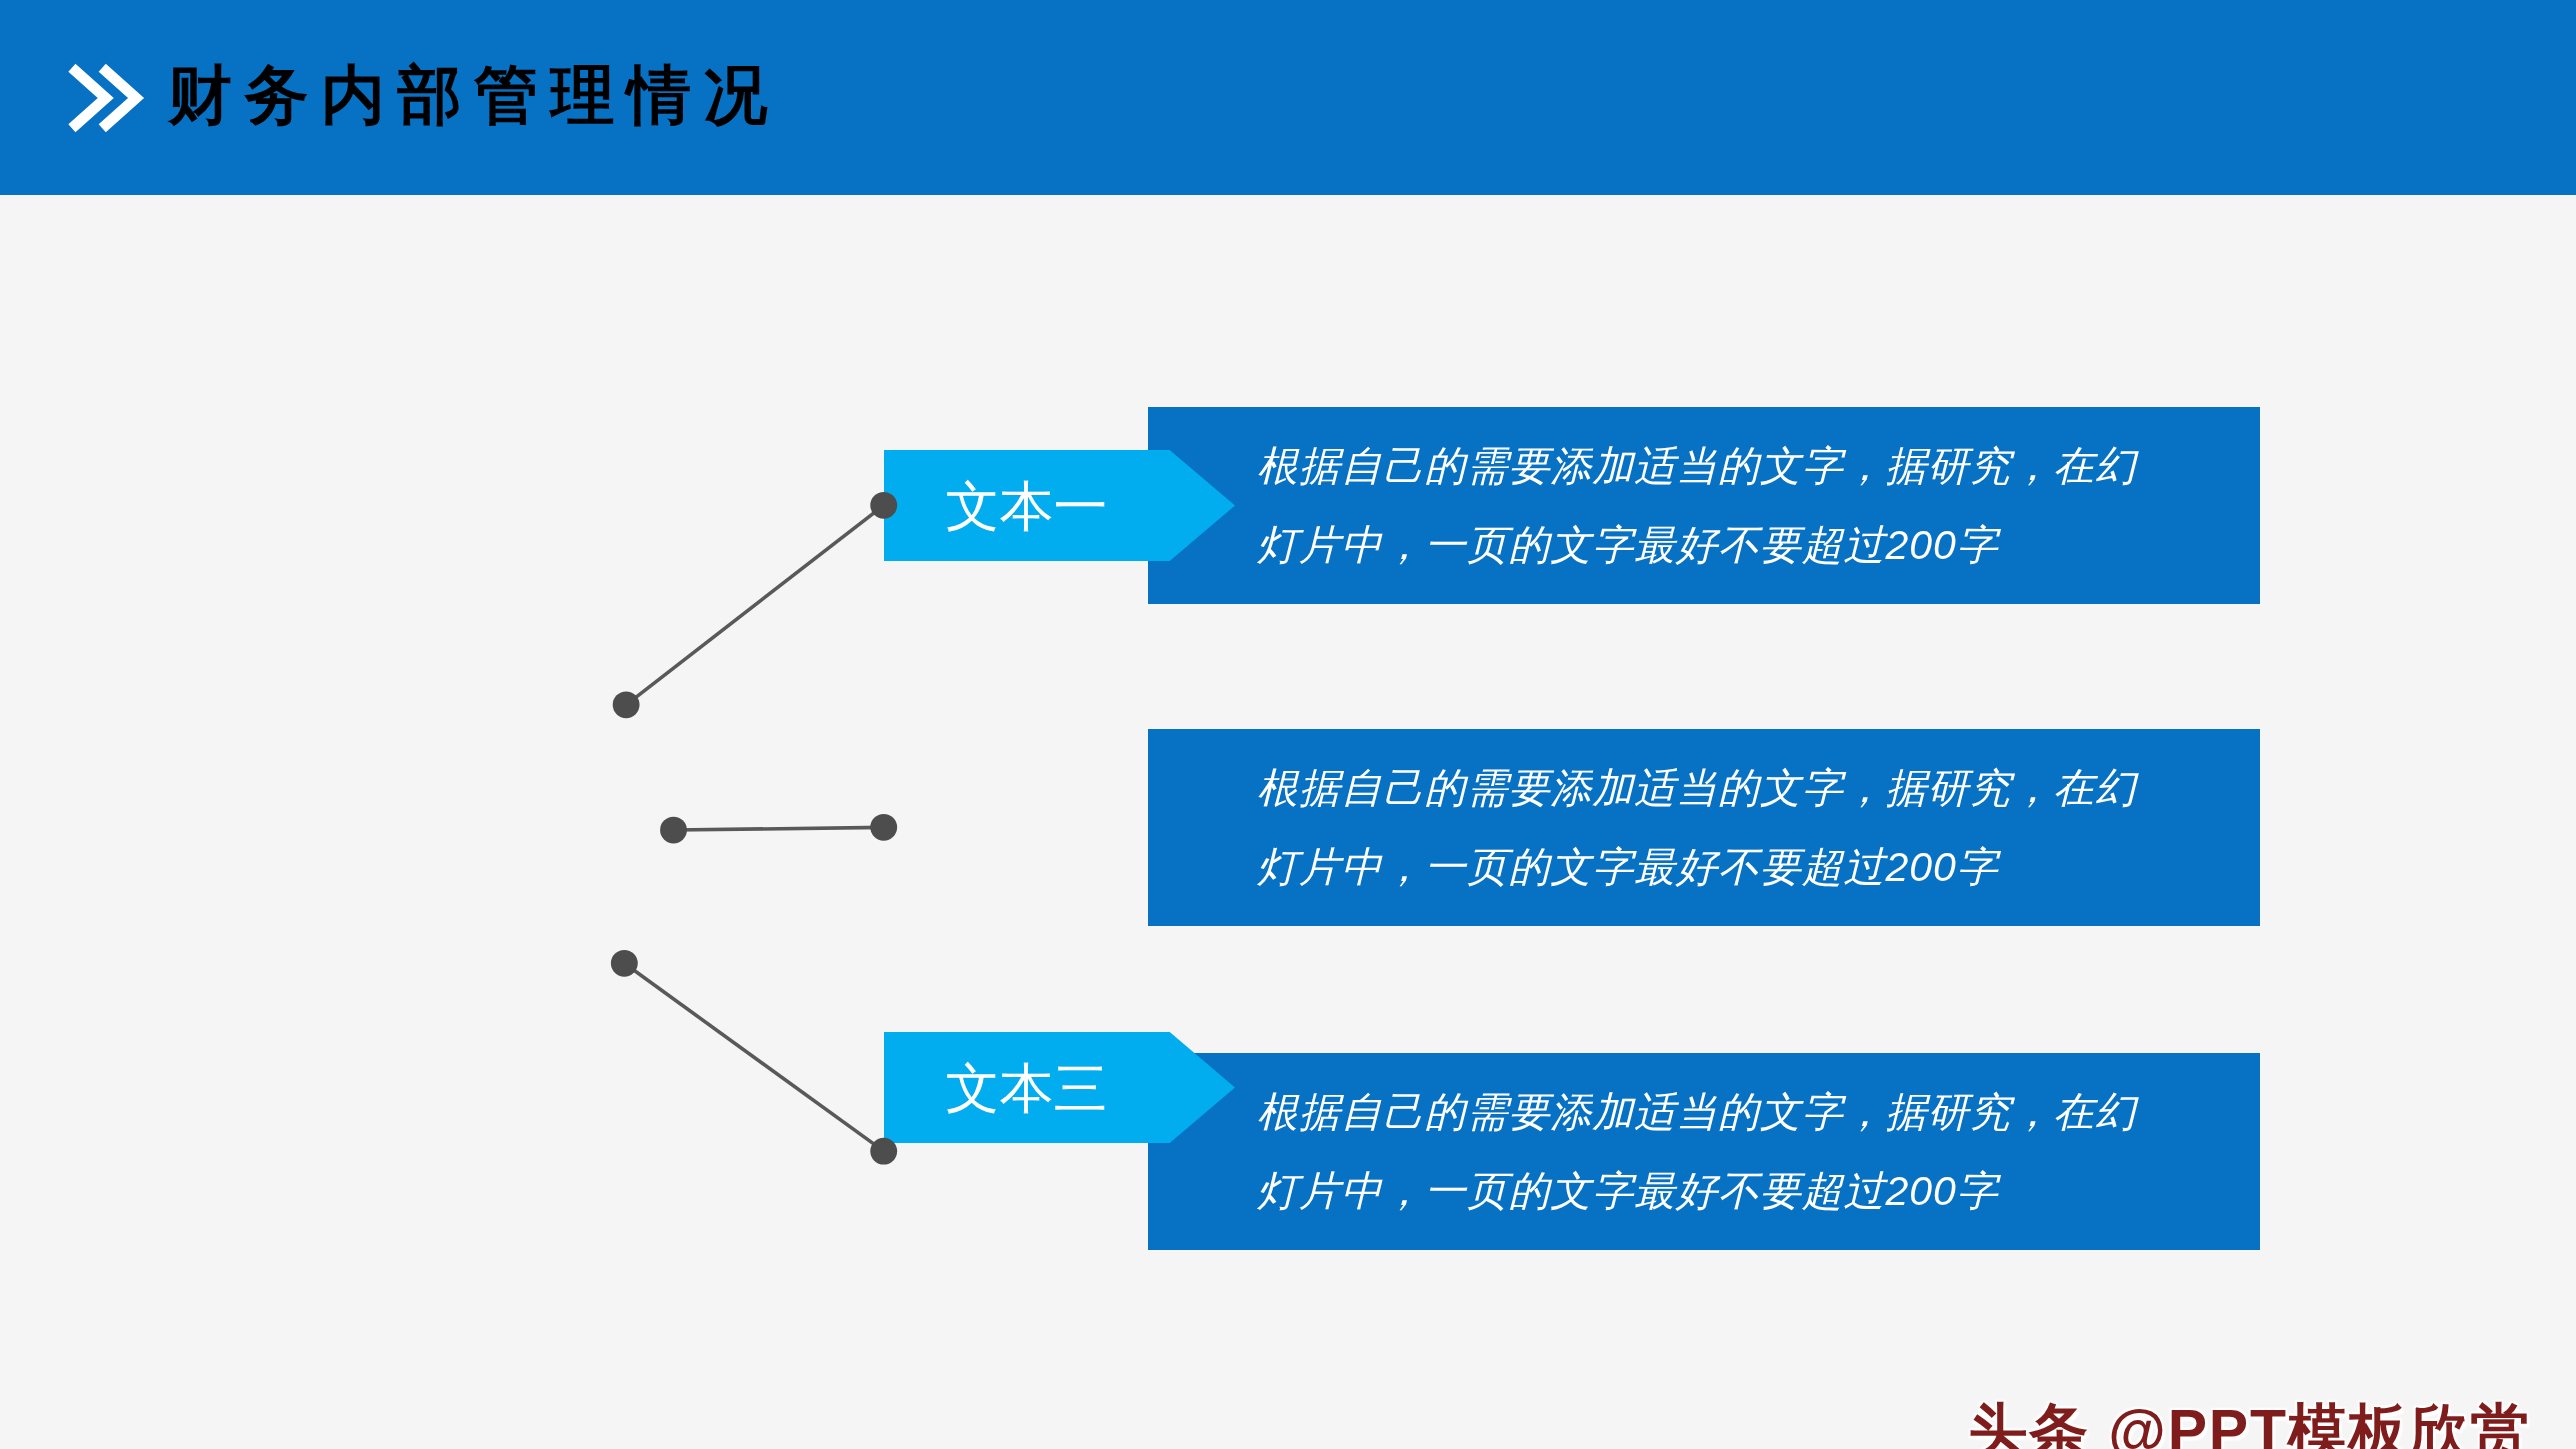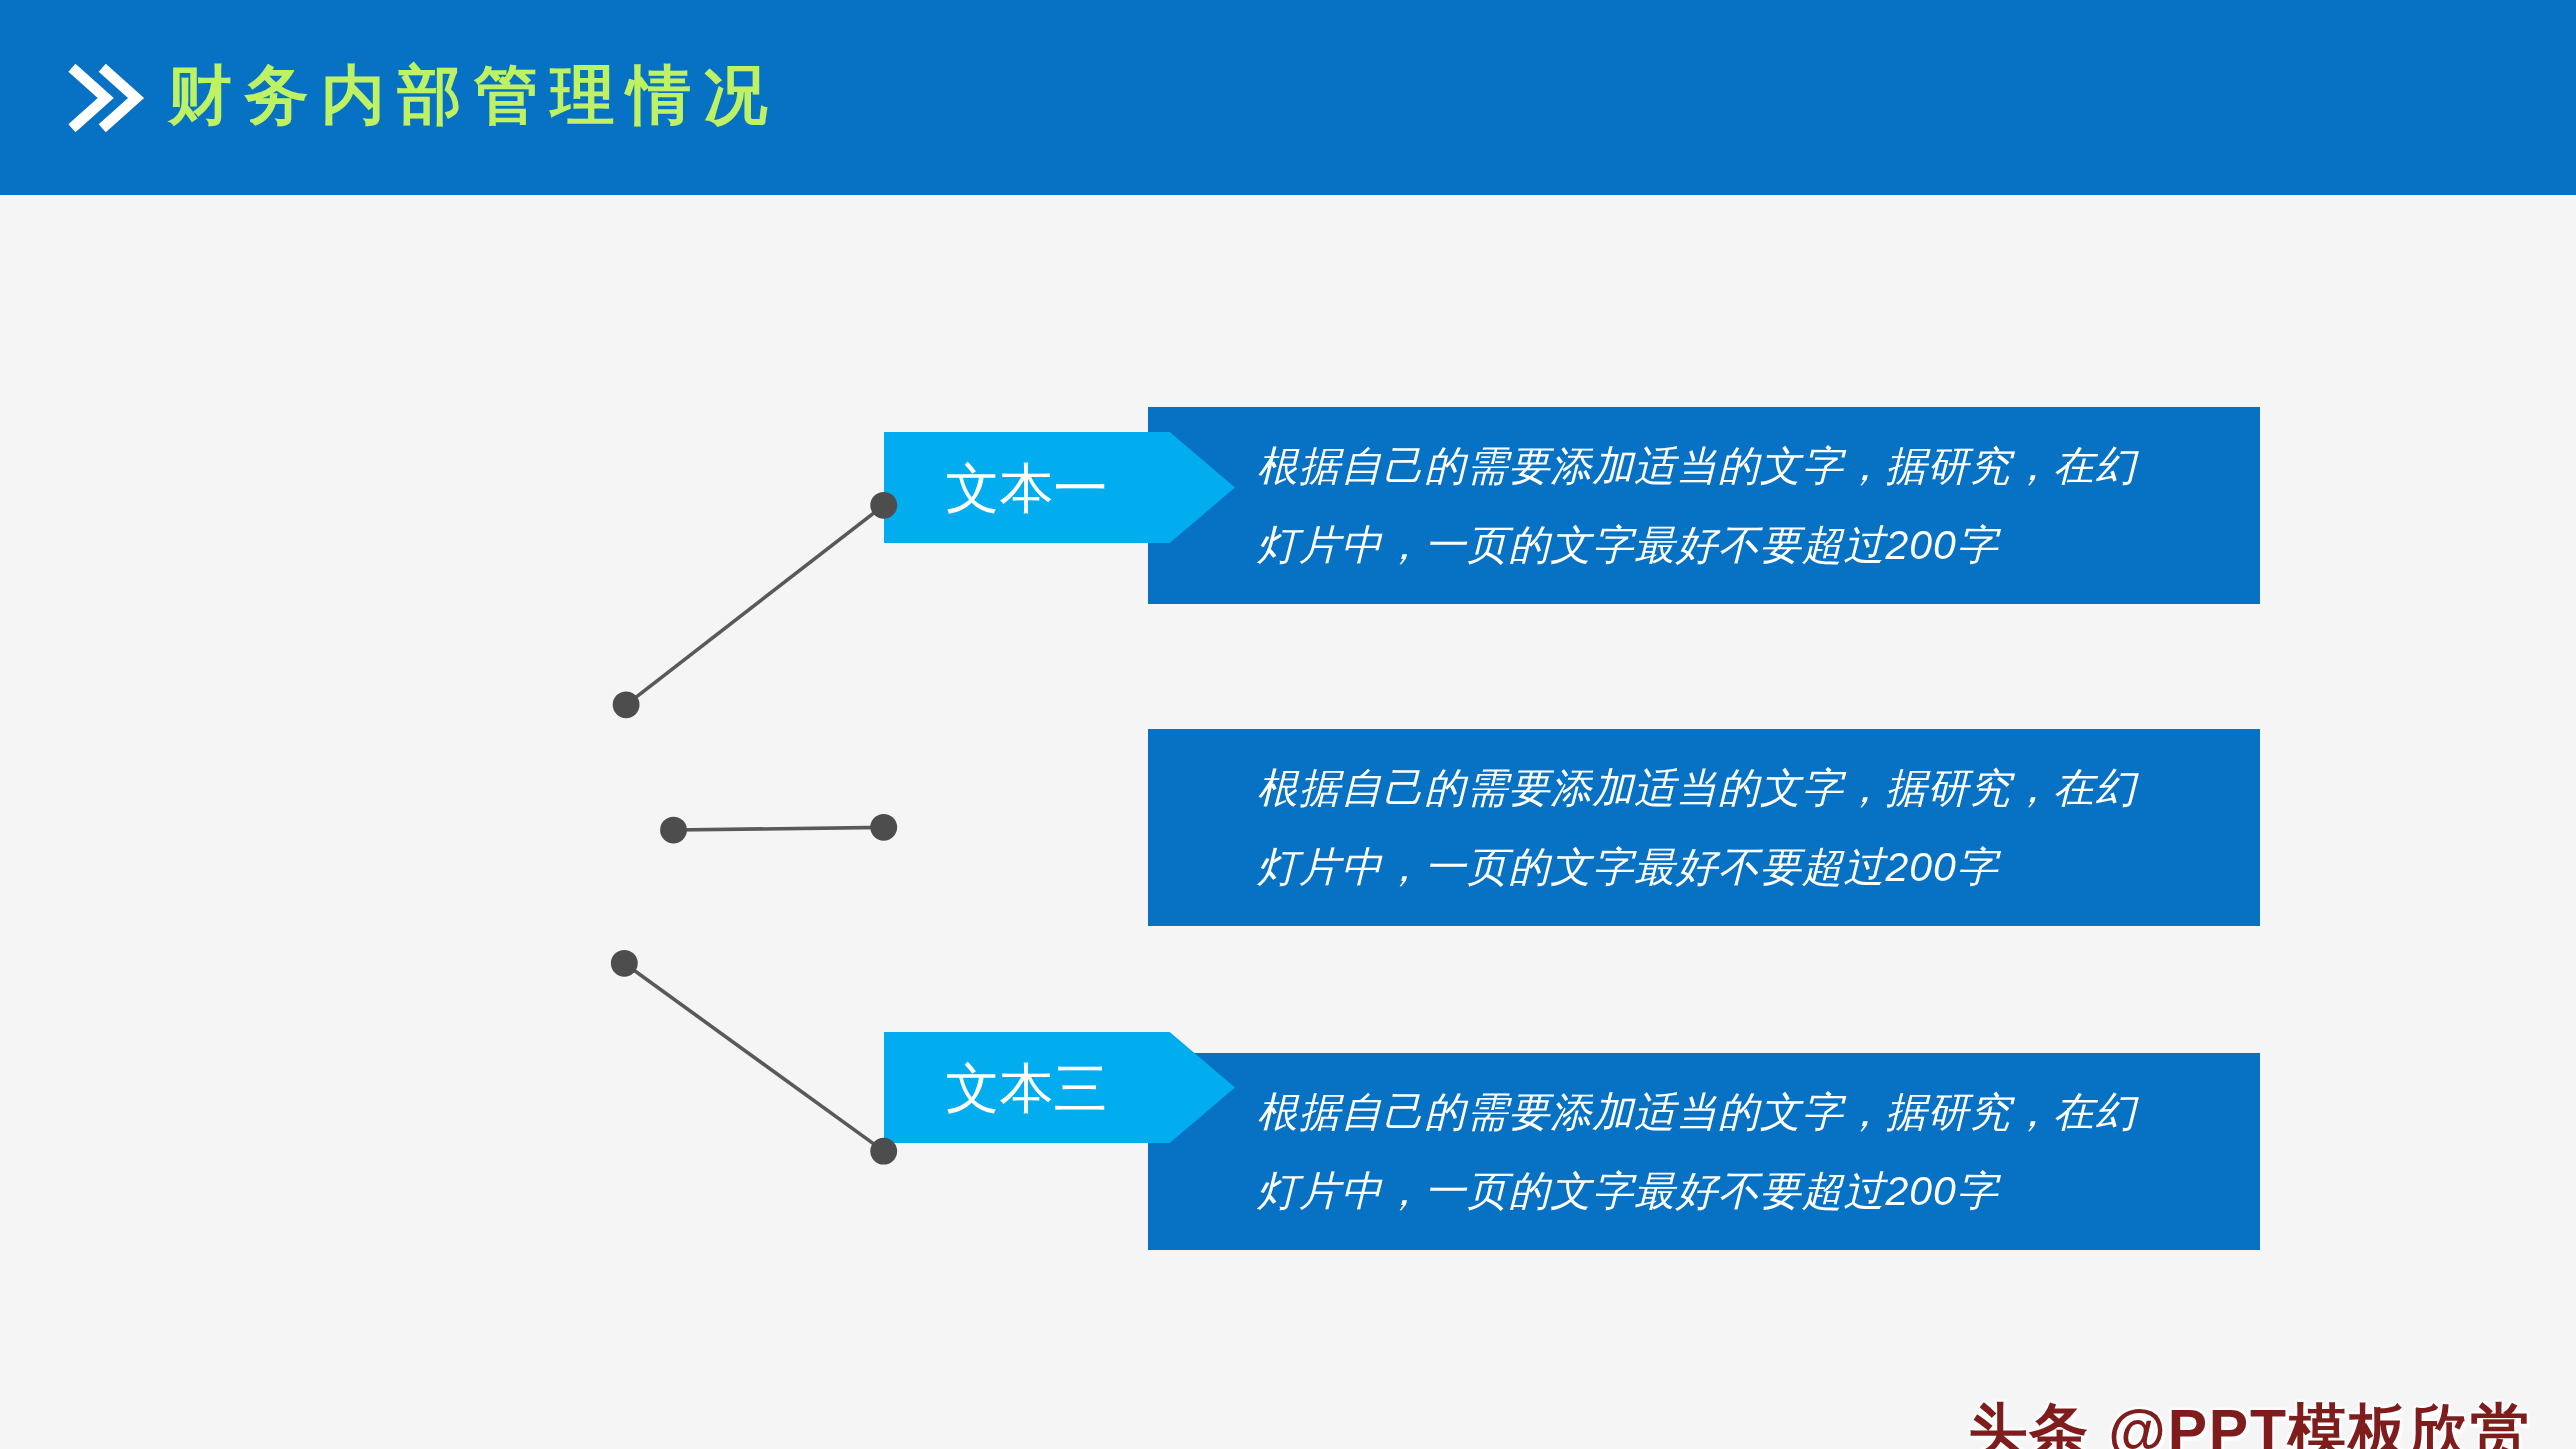--- a/index.html
+++ b/index.html
@@ -13,21 +13,21 @@
   }
   
   .header{
     position:absolute;left:0;top:0;width:2576px;height:195px;
     background:#0771C3;
     display:flex;align-items:center;
     padding-left:63px;
   }
   .header .chev{width:82px;height:82px;flex:0 0 auto;margin-right:23px;}
   .header .title{
-    color:#bef264;font-size:64px;font-weight:700;letter-spacing:12.5px;
+    color:#000000;font-size:64px;font-weight:700;letter-spacing:12.5px;
     white-space:nowrap;line-height:1;padding-bottom:5.4px;
   }
   
   .circle{
     position:absolute;left:312px;top:651px;width:358px;height:358px;
     border-radius:50%;background:#0771C3;
     display:flex;align-items:center;justify-content:center;
   }
   .circle .circle-label{color:#ffffff;font-size:63px;line-height:1;white-space:nowrap;}
   
@@ -41,21 +41,21 @@
   }
   .desc-line{color:#ffffff;font-size:41px;line-height:79px;white-space:nowrap;letter-spacing:0.9px;font-style:italic;}
   .row1.desc-box{top:407px;}
   .row2.desc-box{top:729px;}
   .row3.desc-box{top:1053px;}
   .tag-arrow{
     position:absolute;left:884px;width:351px;height:111px;
     background:#01ADEF;
     clip-path:polygon(0 0,81.4% 0,100% 50%,81.4% 100%,0 100%);
   }
-  .row1.tag-arrow{top:432px;}
+  .row1.tag-arrow{top:450px;}
   .row2.tag-arrow{top:772px;}
   .row3.tag-arrow{top:1032px;}
   .tag-label{
     position:absolute;left:0;top:0;width:285px;height:111px;
     display:flex;align-items:center;justify-content:center;
     color:#ffffff;font-size:54px;line-height:1;white-space:nowrap;
   }
   
   .watermark{
     position:absolute;right:45px;top:1392px;

